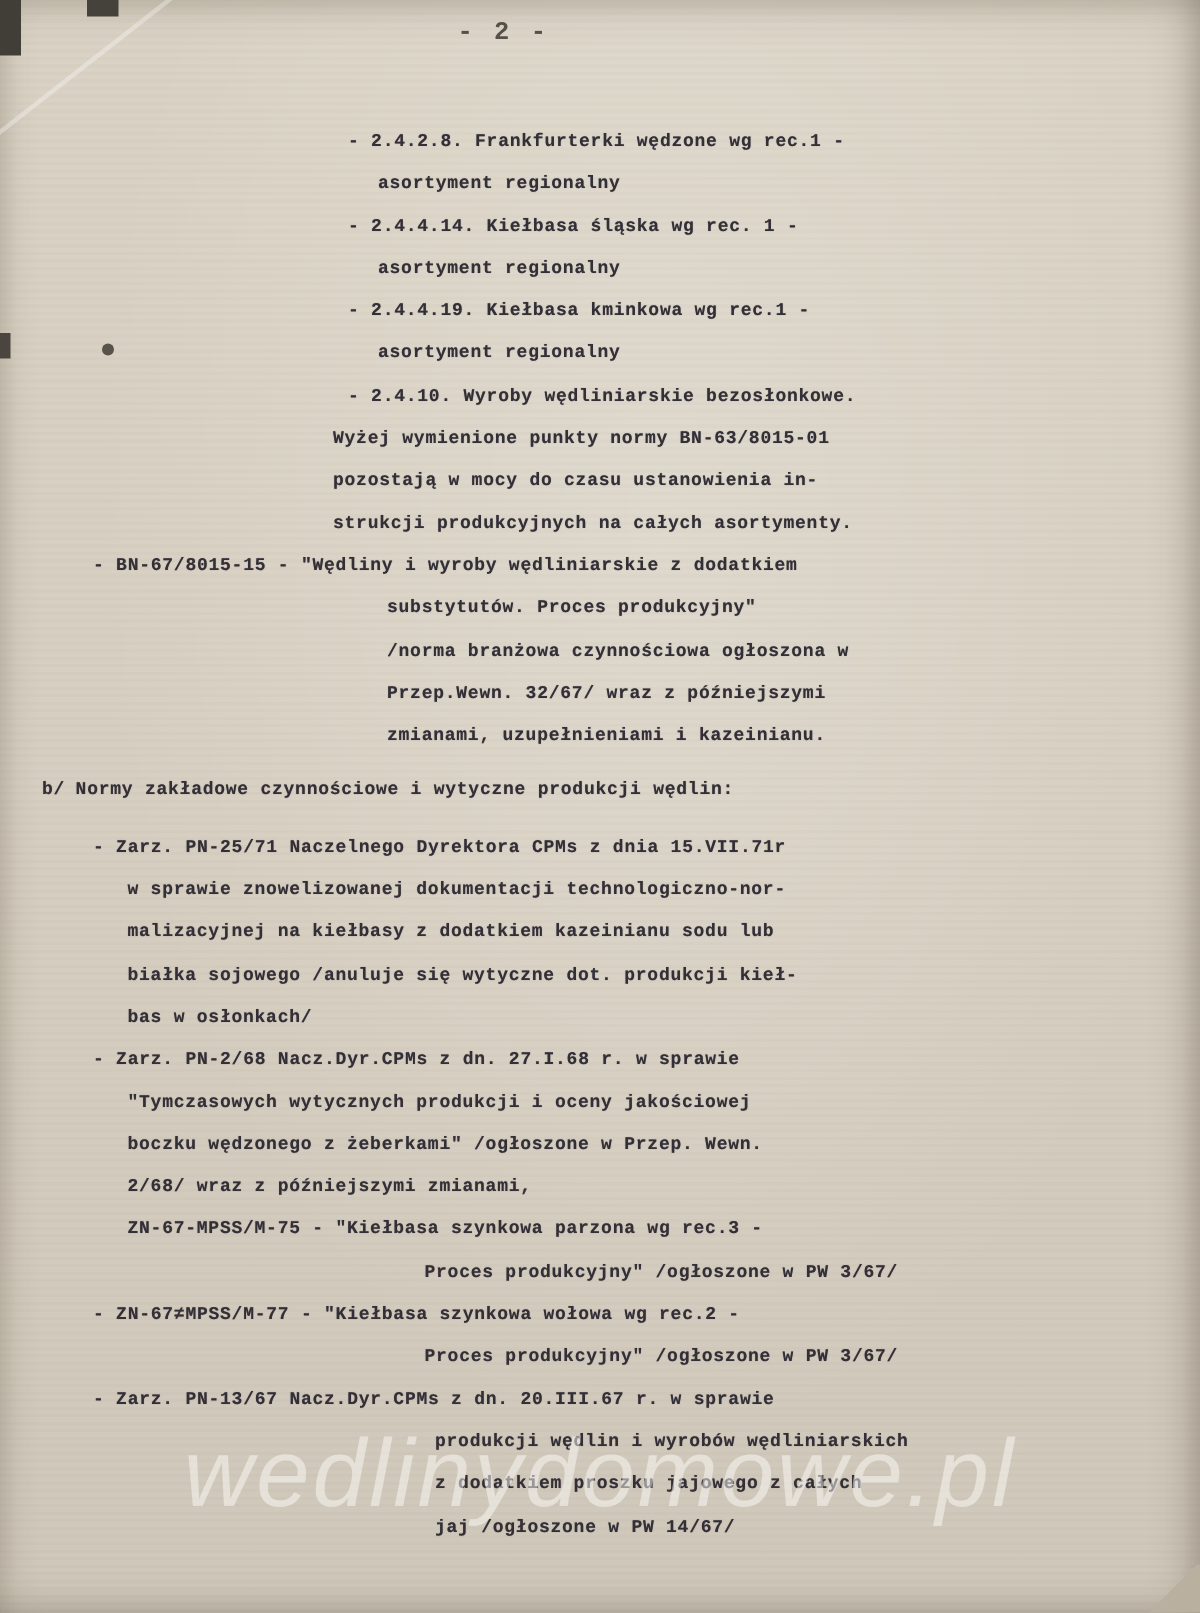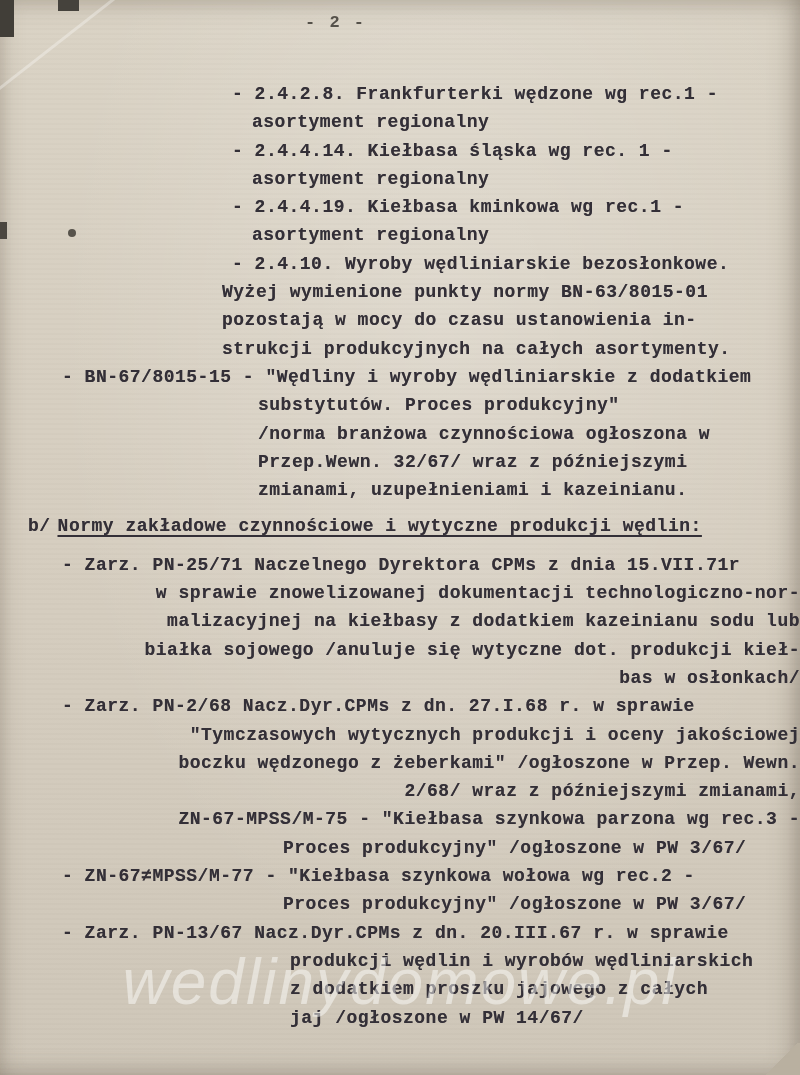--- a/index.html
+++ b/index.html
@@ -37,36 +37,35 @@
     background:linear-gradient(315deg,#b9b0a0 50%, rgba(0,0,0,0) 50%);
   }
   .page-num {
     position:absolute; left:305px; top:13px;
     font-size:17px; font-weight:700; letter-spacing:2px;
     color:#55514a;
   }
   .content { position:absolute; left:0; top:80px; width:100%; }
   .line {
     line-height:28.3px; height:28.3px;
-    font-size:18px; font-weight:700; letter-spacing:0.5px;
+    font-size:12px; font-weight:700; letter-spacing:0.5px;
     color:#332f37; white-space:pre;
     text-shadow:0 0 0.6px rgba(51,47,55,0.55);
   }
   .i-a { padding-left:232px; }
   .i-b { padding-left:252px; }
   .i-c { padding-left:222px; }
   .i-d { padding-left:62px;  }
   .i-e { padding-left:258px; }
-  .i-f { padding-left:85px;text-align:right;  }
+  .i-f { padding-left:85px;  }
   .i-g { padding-left:283px; }
   .i-h { padding-left:290px; }
   .heading { padding-left:28px; margin-top:8px; margin-bottom:10px; }
   .heading .prefix { margin-right:7px; }
   .heading .underlined {
-    text-decoration:underline;
     text-decoration-thickness:2px;
     text-underline-offset:4px;
   }
   .watermark {
     position:absolute; left:0; top:945px; width:100%;
     text-align:center;
     font-family:"Liberation Sans","DejaVu Sans",sans-serif;
     font-size:64px; font-weight:400; letter-spacing:2px;
     color:rgba(252,252,249,0.50);
     pointer-events:none;

